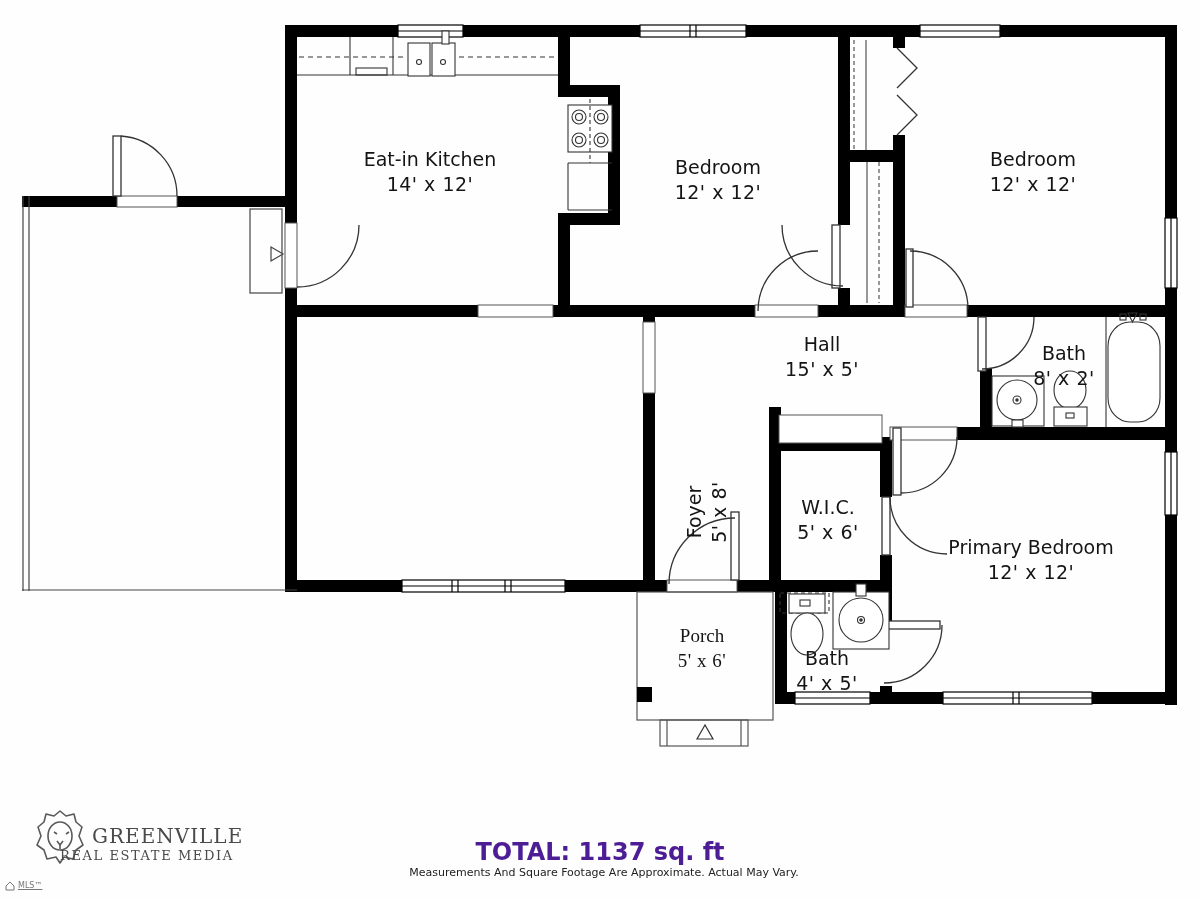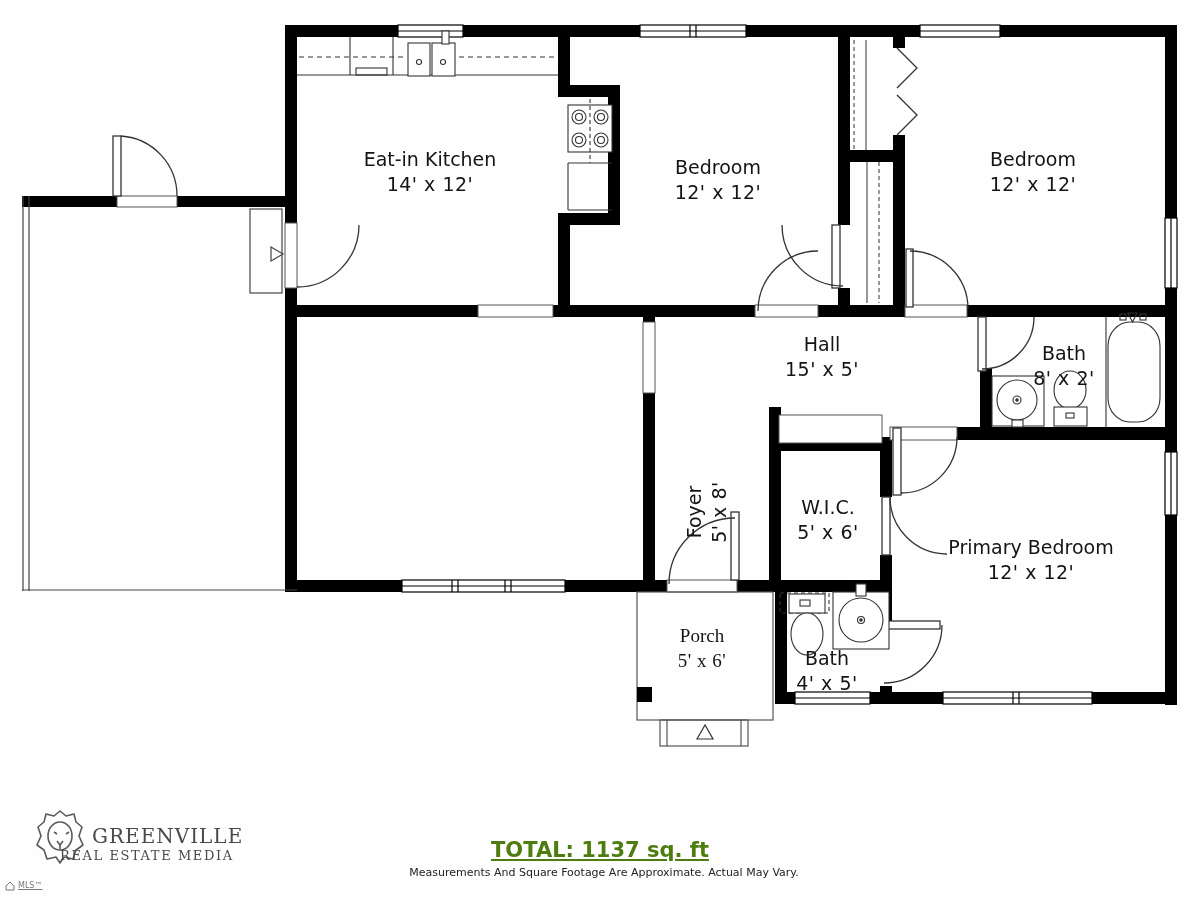--- a/index.html
+++ b/index.html
@@ -9,21 +9,21 @@
   .room-label{position:absolute;transform:translateX(-50%);text-align:center;
               color:#141414;font-size:19px;line-height:25px;white-space:nowrap;}
   .room-label .dims{letter-spacing:0.5px;}
   .rotated{transform:translate(-50%,-50%) rotate(-90deg);}
   .brand-block{position:absolute;left:0;top:808px;width:300px;height:70px;color:#4e4e4e;}
   .brand-name{position:absolute;left:92px;top:16px;font-family:"DejaVu Serif", serif;
               font-size:20px;letter-spacing:1px;color:#4a4a4a;}
   .brand-sub{position:absolute;left:60px;top:40px;font-family:"DejaVu Serif", serif;
              font-size:13px;letter-spacing:1.6px;color:#4a4a4a;}
   .total-line{position:absolute;left:600px;top:838px;transform:translateX(-50%);
-              font-size:21px;font-weight:bold;color:#4d7c0f;text-decoration:underline;}
+              font-size:24px;font-weight:bold;color:#4c1d95;}
   .disclaimer{position:absolute;left:604px;top:866px;transform:translateX(-50%);
               font-size:11px;color:#222;}
   .mls-mark{position:absolute;left:5px;top:881px;font-size:8px;color:#777;
             display:flex;align-items:flex-start;gap:3px;text-decoration:underline;}
 </style>
 </head>
 <body>
 
 <div id="canvas">
 

